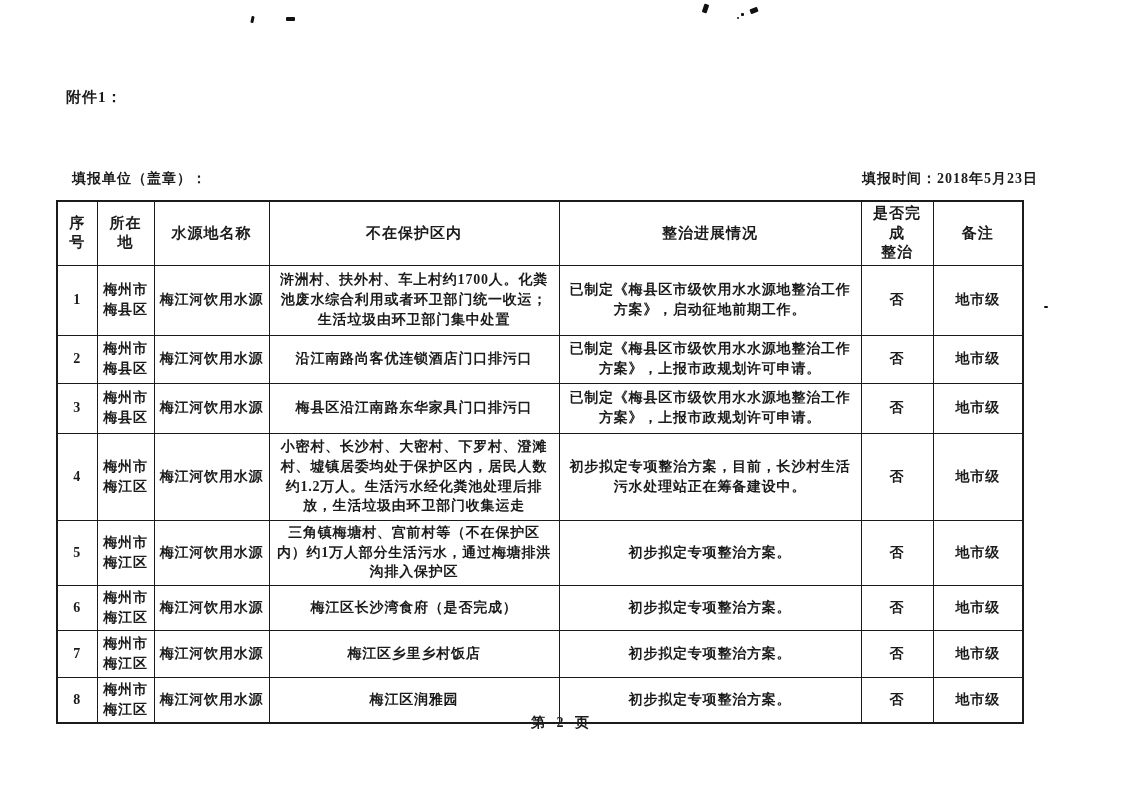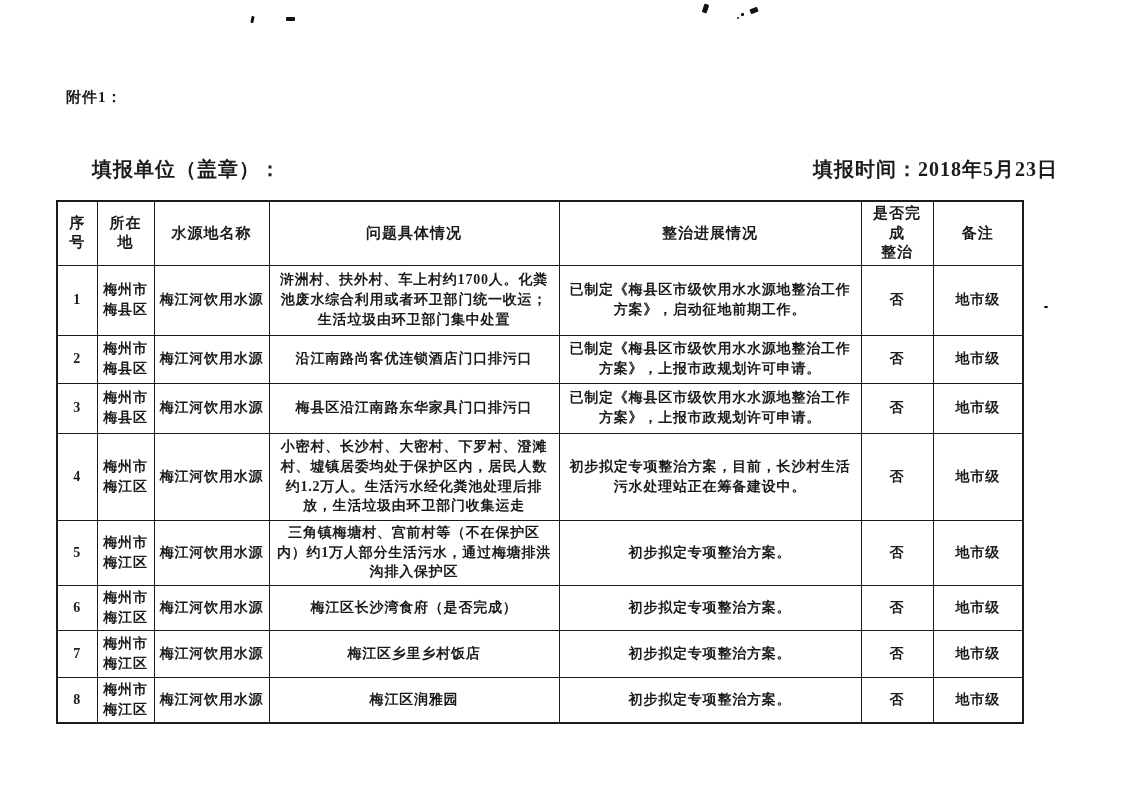--- a/index.html
+++ b/index.html
@@ -2,22 +2,22 @@
 <html><head>
 <meta charset="utf-8">
 <style>
   html,body{margin:0;padding:0;background:#ffffff;}
   body{font-family:"Liberation Serif","DejaVu Serif",serif;color:#1b1b1b;}
   #page{position:relative;width:1124px;height:787px;background:#ffffff;overflow:hidden;border-radius:7px;}
 
   .attachment{position:absolute;left:66px;top:88px;font-size:15px;font-weight:700;letter-spacing:1px;}
   .doc-title{position:absolute;left:0;top:120px;width:1124px;text-align:center;
              font-size:27px;font-weight:700;letter-spacing:2px;}
-  .meta-row{position:absolute;left:72px;top:156px;width:966px;display:flex;
-            justify-content:space-between;font-size:20px;font-weight:700;letter-spacing:1px;margin-left:20px;}
+  .meta-row{position:absolute;left:72px;top:170px;width:966px;display:flex;
+            justify-content:space-between;font-size:14px;font-weight:700;letter-spacing:1px;}
 
   table.report{position:absolute;left:56px;top:200px;width:966px;
                border-collapse:collapse;table-layout:fixed;
                border:2.5px solid #1b1b1b;}
   table.report th,table.report td{
       border:1.6px solid #1b1b1b;
       font-size:14px;font-weight:600;
       vertical-align:middle;text-align:center;
       padding:2px 5px;line-height:1.42;letter-spacing:0.8px;
       overflow:hidden;}
@@ -67,21 +67,21 @@
       <col style="width:290px">
         <col style="width:302px">
         <col style="width:72px">
         <col style="width:90px">
     </colgroup>
     <thead>
       <tr style="height:50px">
         <th>序号</th>
         <th>所在地</th>
         <th>水源地名称</th>
-        <th>问题具体情况</th>
+        <th>不在保护区内</th>
         <th>整治进展情况</th>
         <th class="prewrap">是否完成
 整治</th>
         <th>备注</th>
       </tr>
     </thead>
     <tbody>
       <tr style="height:70px">
         <td>1</td>
         <td class="prewrap">梅州市
@@ -158,13 +158,14 @@
 梅江区</td>
         <td>梅江河饮用水源</td>
         <td>梅江区润雅园</td>
         <td class="left pad-l">初步拟定专项整治方案。</td>
         <td>否</td>
         <td>地市级</td>
       </tr>
     </tbody>
   </table>
 
+  <div class="page-footer">第 2 页</div>
 </div>
 
 </body></html>

